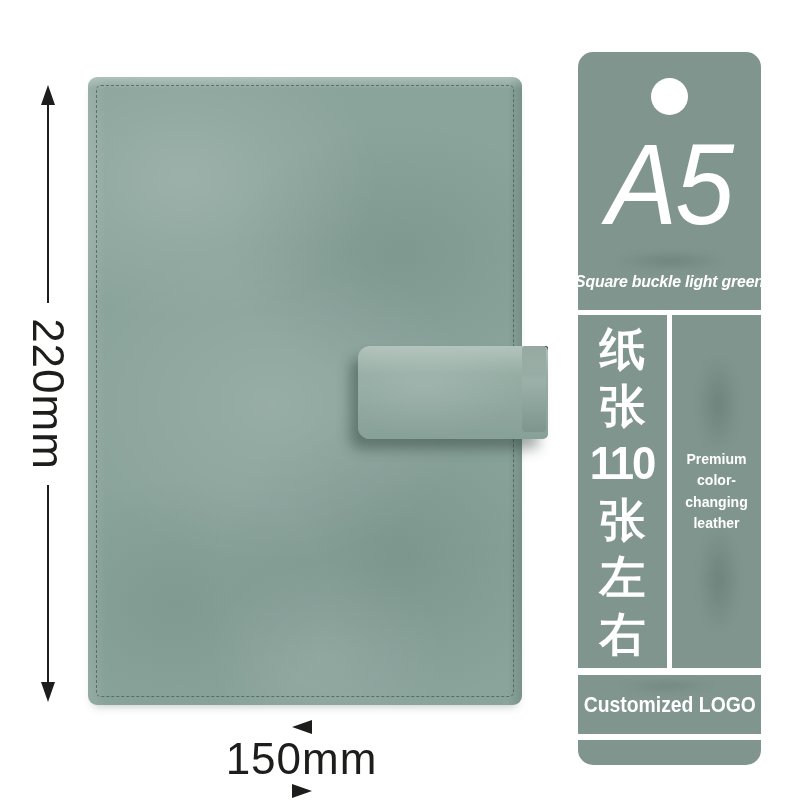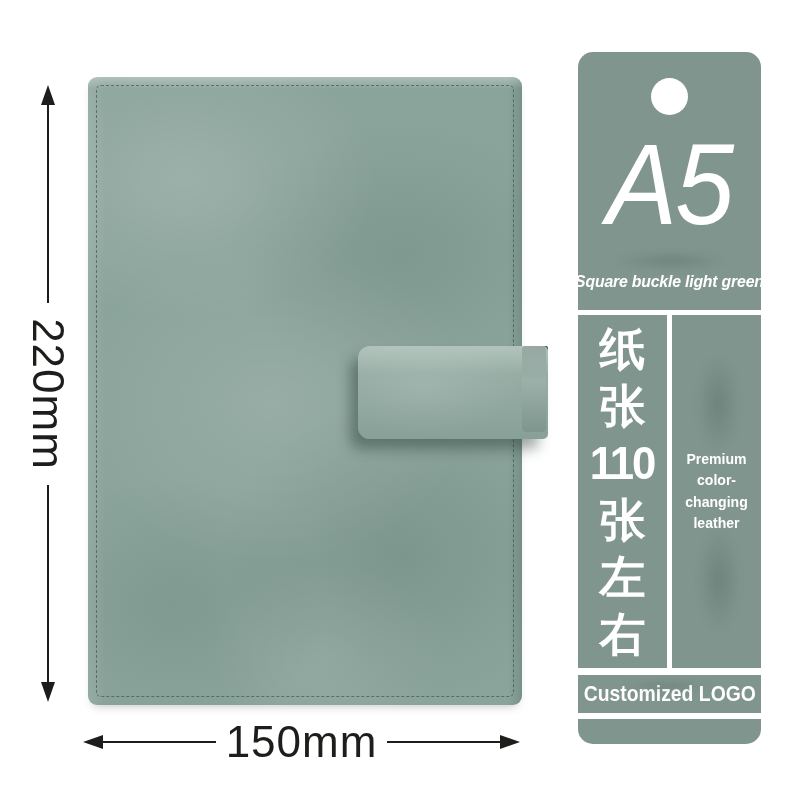--- a/index.html
+++ b/index.html
@@ -45,21 +45,21 @@
     border-radius:4px; background:linear-gradient(180deg, rgba(30,45,40,0.18), rgba(255,255,255,0.06) 40%, rgba(30,45,40,0.10));
   }
 
   
   .dim-v{
     position:absolute; left:26px; top:85px; width:44px; height:617px;
     display:flex; flex-direction:column; align-items:center;
   }
   .dim-h{
     position:absolute; left:83px; top:720px; width:437px; height:44px;
-    display:flex; flex-direction:row; align-items:center;
+    display:flex; flex-direction:column; align-items:center;
   }
   .vline{width:2px; flex:1; background:#1d1d1b;}
   .hline{height:2px; flex:1; background:#1d1d1b;}
   .tri{width:0; height:0;}
   .tri-up{border-left:7px solid transparent; border-right:7px solid transparent; border-bottom:20px solid #1d1d1b;}
   .tri-down{border-left:7px solid transparent; border-right:7px solid transparent; border-top:20px solid #1d1d1b;}
   .tri-left{border-top:7px solid transparent; border-bottom:7px solid transparent; border-right:20px solid #1d1d1b;}
   .tri-right{border-top:7px solid transparent; border-bottom:7px solid transparent; border-left:20px solid #1d1d1b;}
   .dim-text-v{position:relative; width:44px; height:182px;}
   .dim-text-v > span{
@@ -102,21 +102,21 @@
   .cn-num{font-size:46px; line-height:1; letter-spacing:-2px; transform:scaleX(0.95);}
   .col-right{
     flex:1; height:100%;
     display:flex; align-items:center; justify-content:flex-start;
   }
   .material{
     color:#ffffff; font-weight:700; font-size:14.5px; line-height:1.45;
     text-align:center; transform:scaleX(0.97); position:relative; z-index:2;
   }
   .tag-logo{
-    height:38px; margin-top:7px;
+    height:59px; margin-top:7px;
     display:flex; align-items:center; justify-content:center;
   }
   .tag-logo > span{
     color:#ffffff; font-weight:700; font-size:22px; transform:scaleX(0.88);
     white-space:nowrap; letter-spacing:0;
   }
   .tag-footer{height:25px; margin-top:6px; border-radius:0 0 15px 15px;}
   .wm{
     position:absolute; border-radius:50%;
     background:radial-gradient(closest-side, rgba(50,70,63,0.22), rgba(50,70,63,0) 75%);

